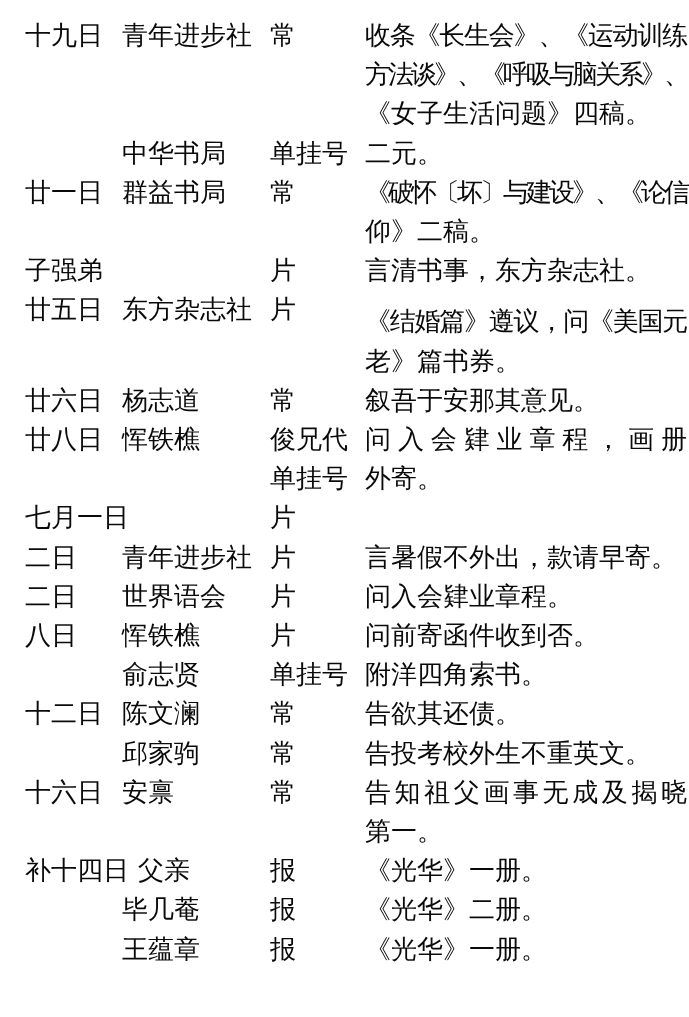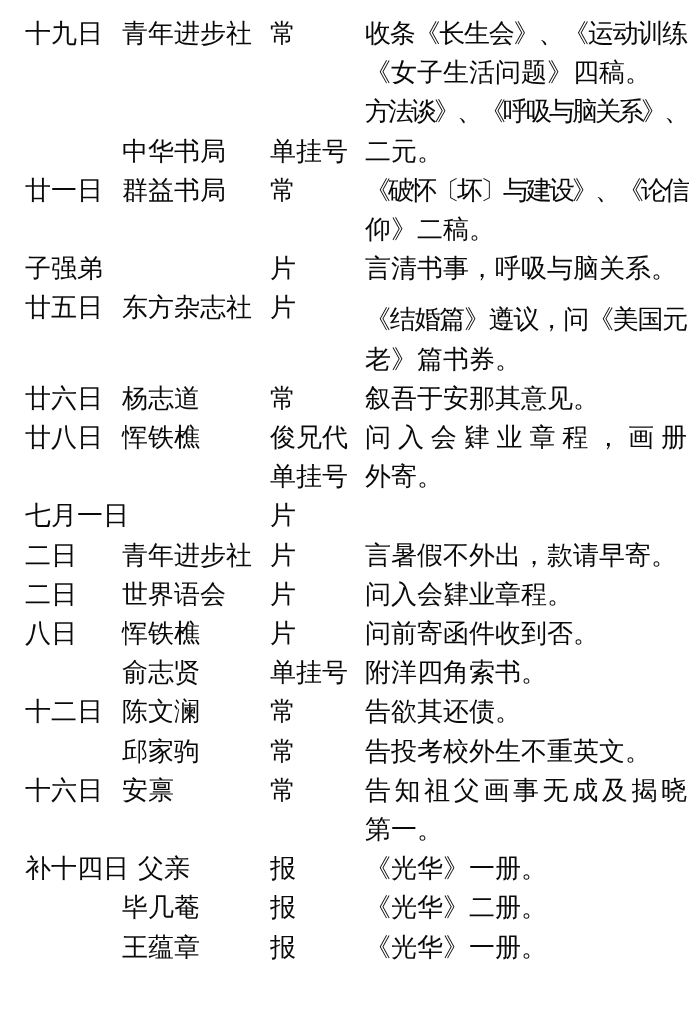--- a/index.html
+++ b/index.html
@@ -8,21 +8,21 @@
     height: 1017px;
     box-sizing: border-box;
     background: #ffffff;
     color: #0a0a0a;
     font-family: "Liberation Serif", "DejaVu Serif", serif;
     font-size: 26px;
     line-height: 39.2px;
     padding: 16px 2px 0 25px;
     overflow: hidden;
   }
-  .ledger { width: 100%; font-family: Liberation Mono, monospace; }
+  .ledger { width: 100%; }
   .row { display: flex; align-items: flex-start; }
   .left { flex: 0 0 245px; display: flex; }
   .c-date {
     min-width: 97px;
     box-sizing: border-box;
     padding-right: 9px;
     white-space: nowrap;
   }
   .c-name { flex: 1; white-space: nowrap; overflow: visible; }
   .c-type { flex: 0 0 95px; }
@@ -38,22 +38,22 @@
   <div class="row">
     <div class="left">
       <div class="c-date">十九日</div>
       <div class="c-name">青年进步社</div>
     </div>
     <div class="c-type">
         <div class="tl">常</div>
       </div>
     <div class="c-content">
         <div class="cl j" style="letter-spacing: -1.23077px;">收条《长生会》、《运动训练</div>
+        <div class="cl j" style="letter-spacing: -3px;">方法谈》、《呼吸与脑关系》、</div>
         <div class="cl">《女子生活问题》四稿。</div>
-        <div class="cl j" style="letter-spacing: -3px;">方法谈》、《呼吸与脑关系》、</div>
       </div>
   </div>
 
   <div class="row">
     <div class="left">
       <div class="c-date"></div>
       <div class="c-name">中华书局</div>
     </div>
     <div class="c-type">
         <div class="tl">单挂号</div>
@@ -78,21 +78,21 @@
   </div>
 
   <div class="row">
     <div class="left">
       <div class="c-name">子强弟</div>
     </div>
     <div class="c-type">
         <div class="tl">片</div>
       </div>
     <div class="c-content">
-        <div class="cl">言清书事，呼吸与脑关系。</div>
+        <div class="cl">言清书事，东方杂志社。</div>
       </div>
   </div>
 
   <div class="row">
     <div class="left">
       <div class="c-date">廿五日</div>
       <div class="c-name">东方杂志社</div>
     </div>
     <div class="c-type">
         <div class="tl">片</div>

